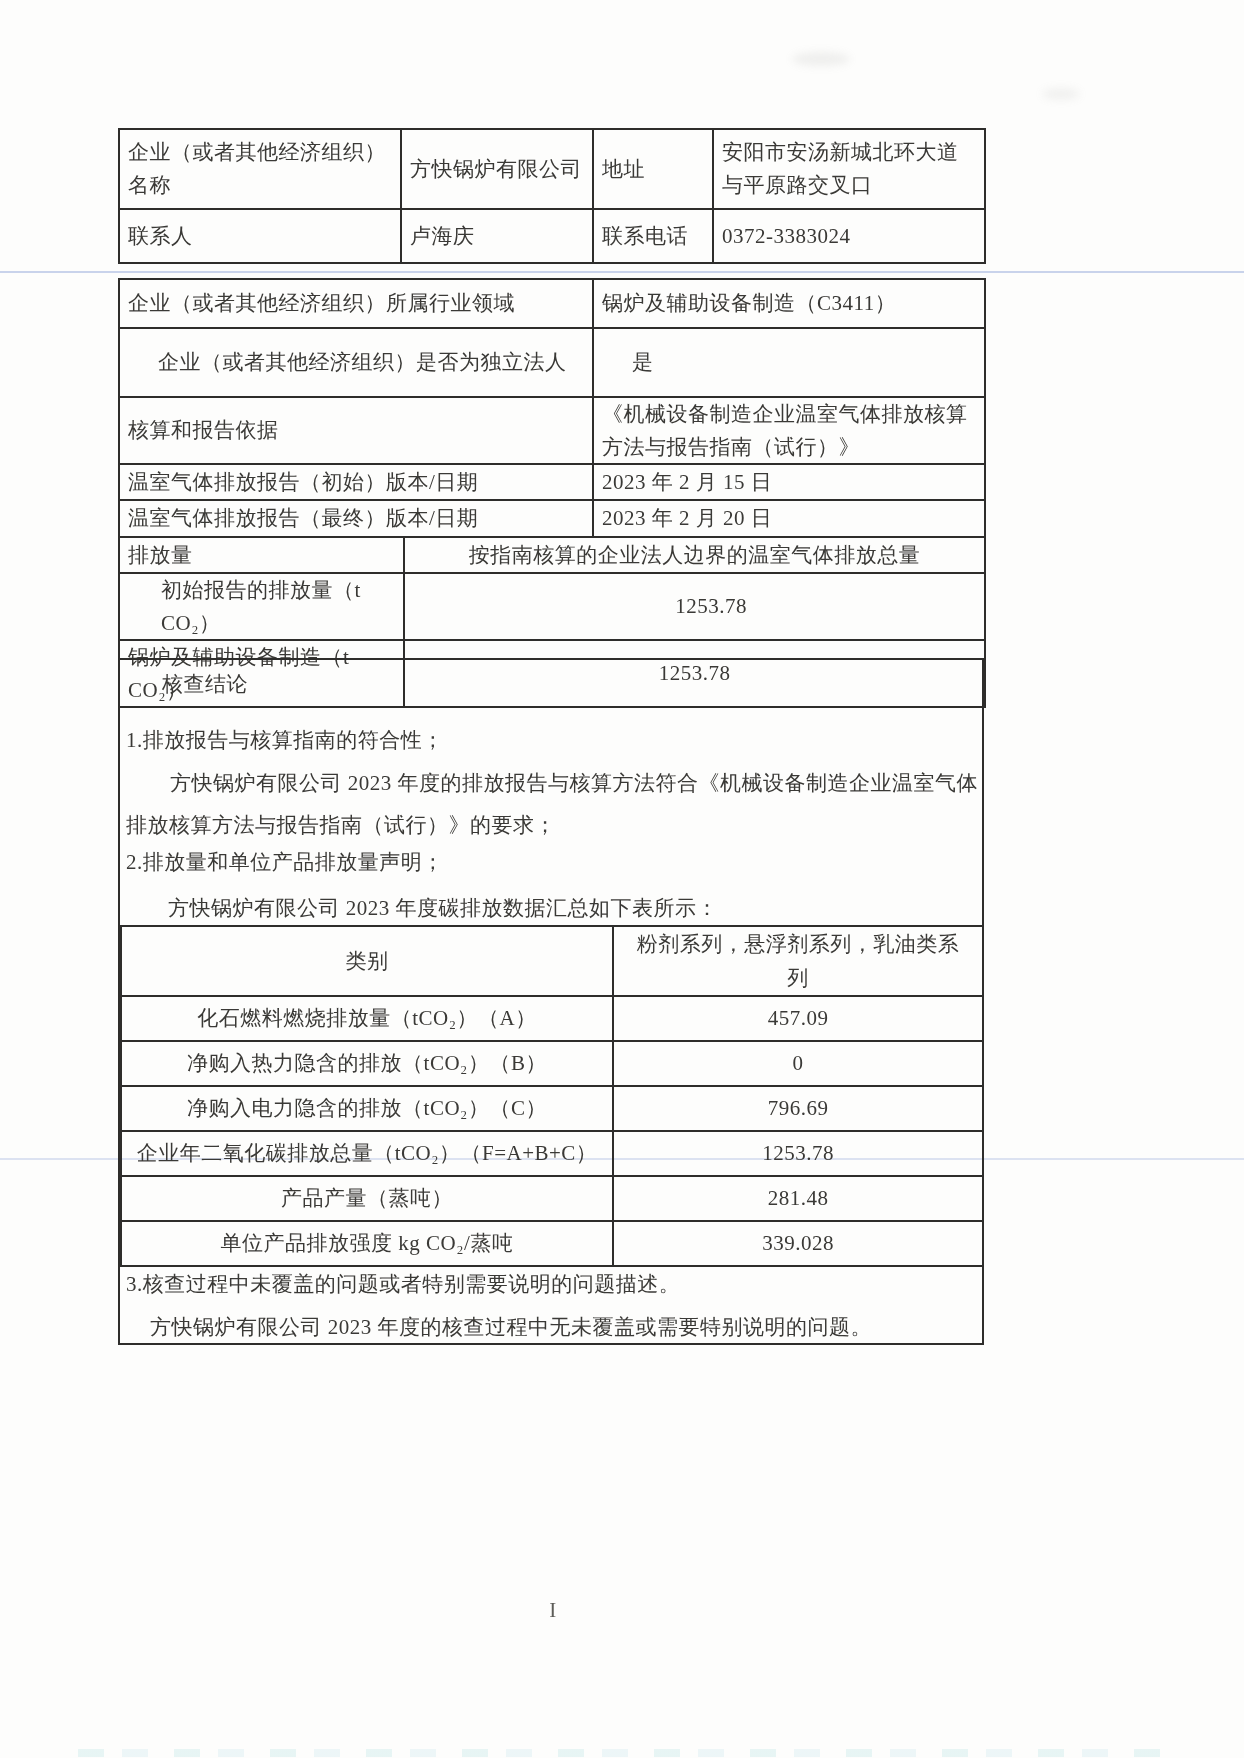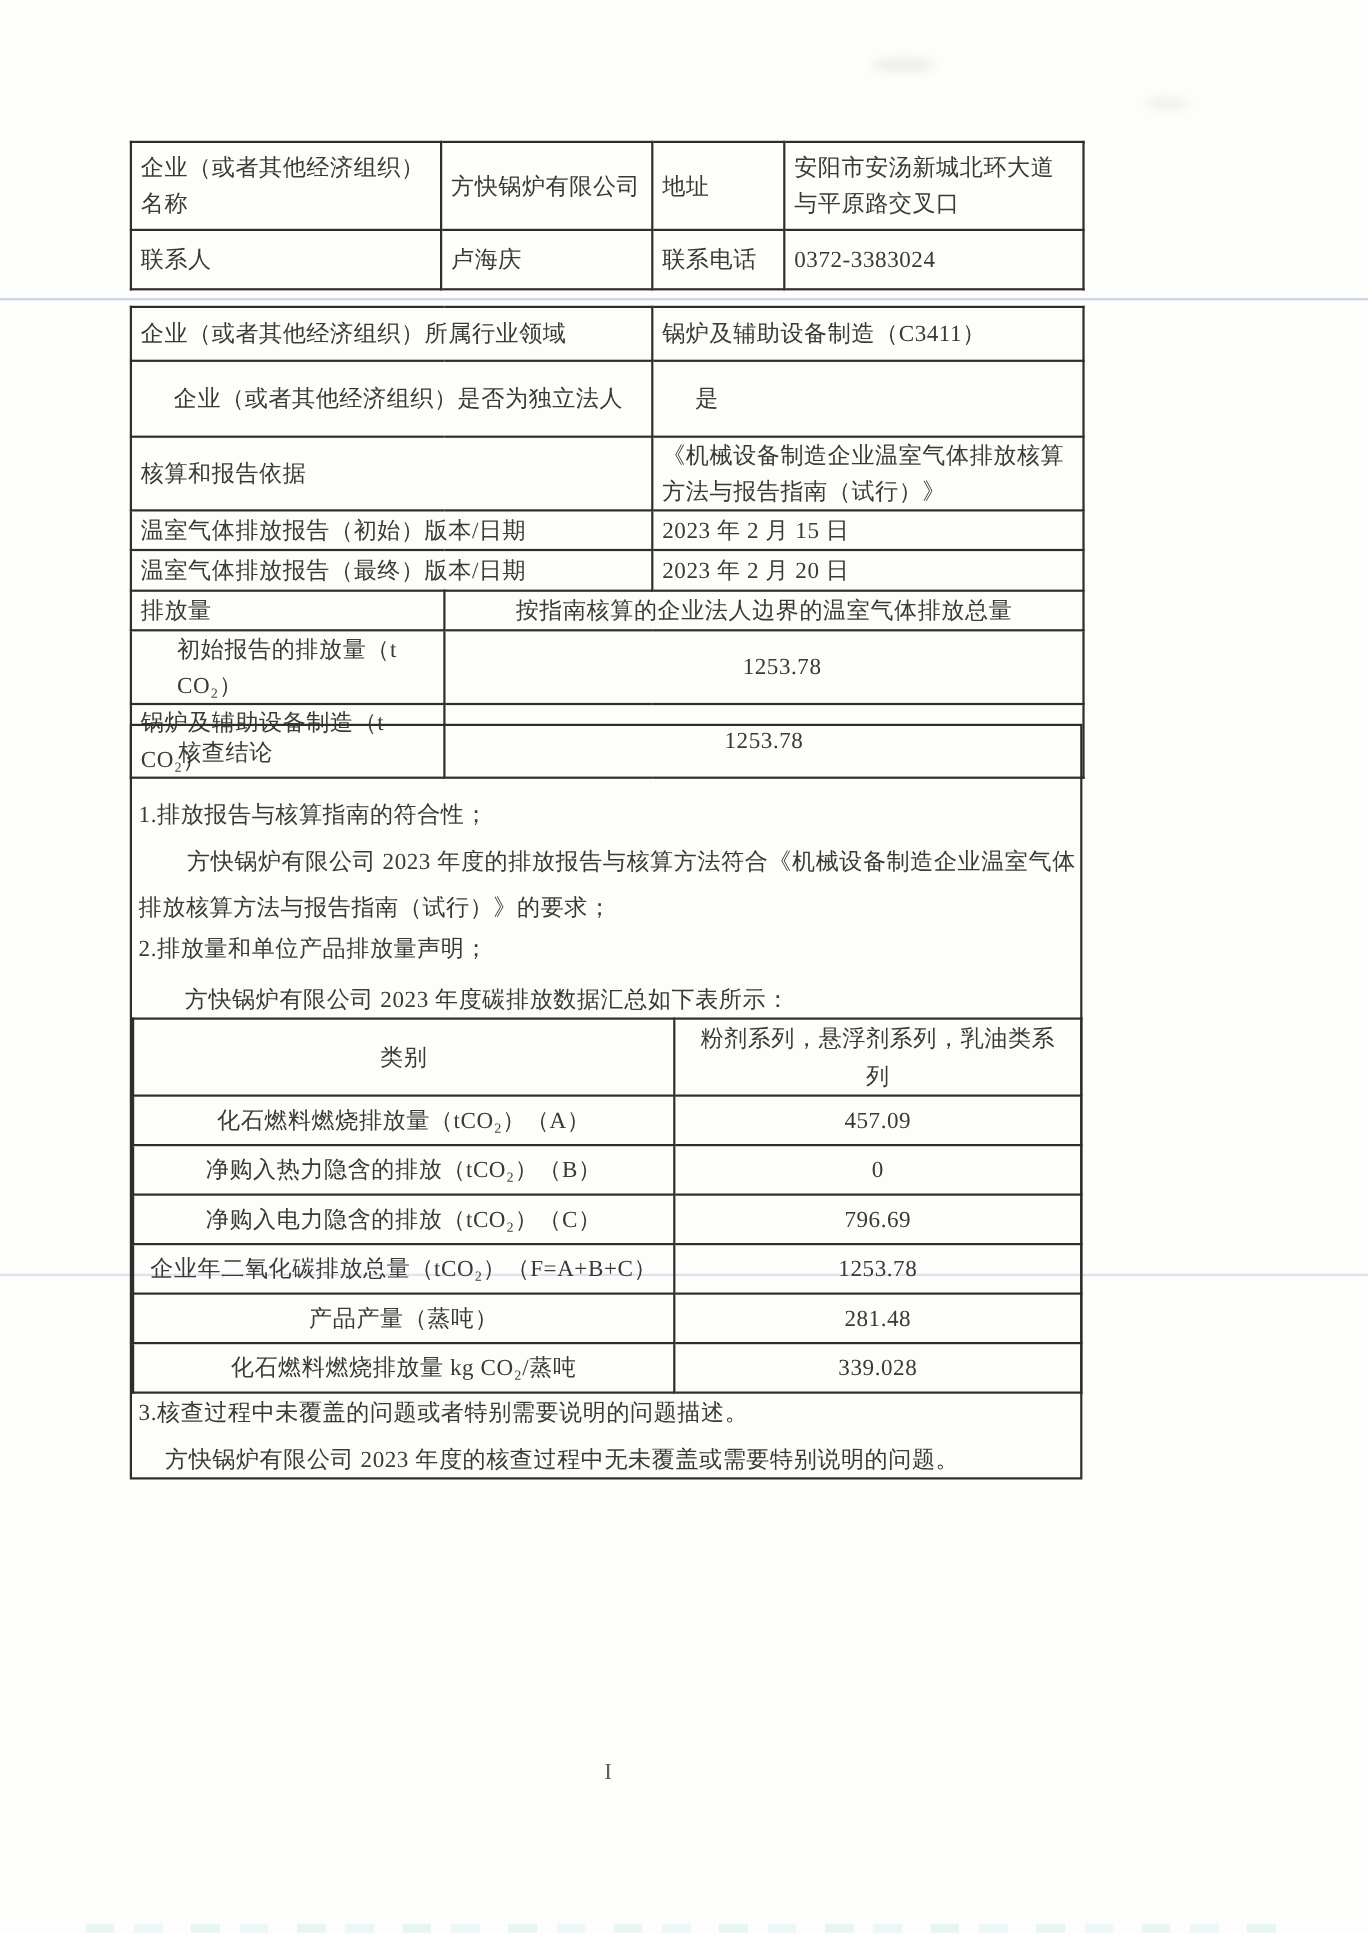--- a/index.html
+++ b/index.html
@@ -179,21 +179,21 @@
     </tr>
     <tr class="drow">
       <td class="center">企业年二氧化碳排放总量（tCO₂）（F=A+B+C）</td>
       <td class="center">1253.78</td>
     </tr>
     <tr class="drow">
       <td class="center">产品产量（蒸吨）</td>
       <td class="center">281.48</td>
     </tr>
     <tr class="drow">
-      <td class="center">化石燃料燃烧排放量 kg CO₂/蒸吨</td>
+      <td class="center">单位产品排放强度 kg CO₂/蒸吨</td>
       <td class="center">339.028</td>
     </tr>
   </tbody>
     </table>
 
   <div class="page-number">I</div>
 
   <div class="bottom-bleed"></div>
 
 </div>

